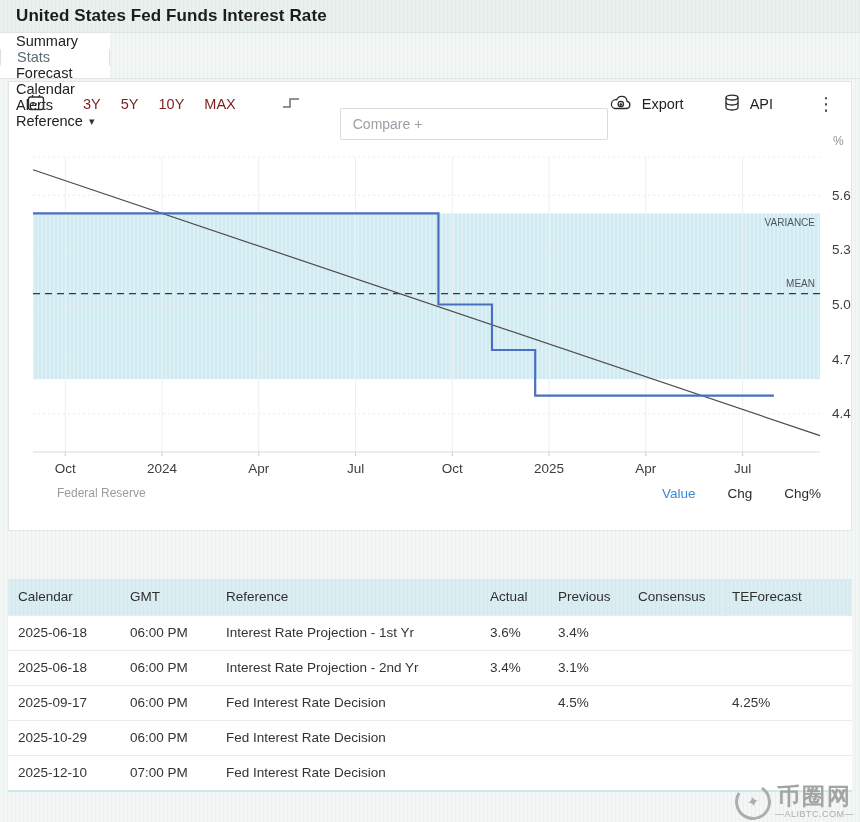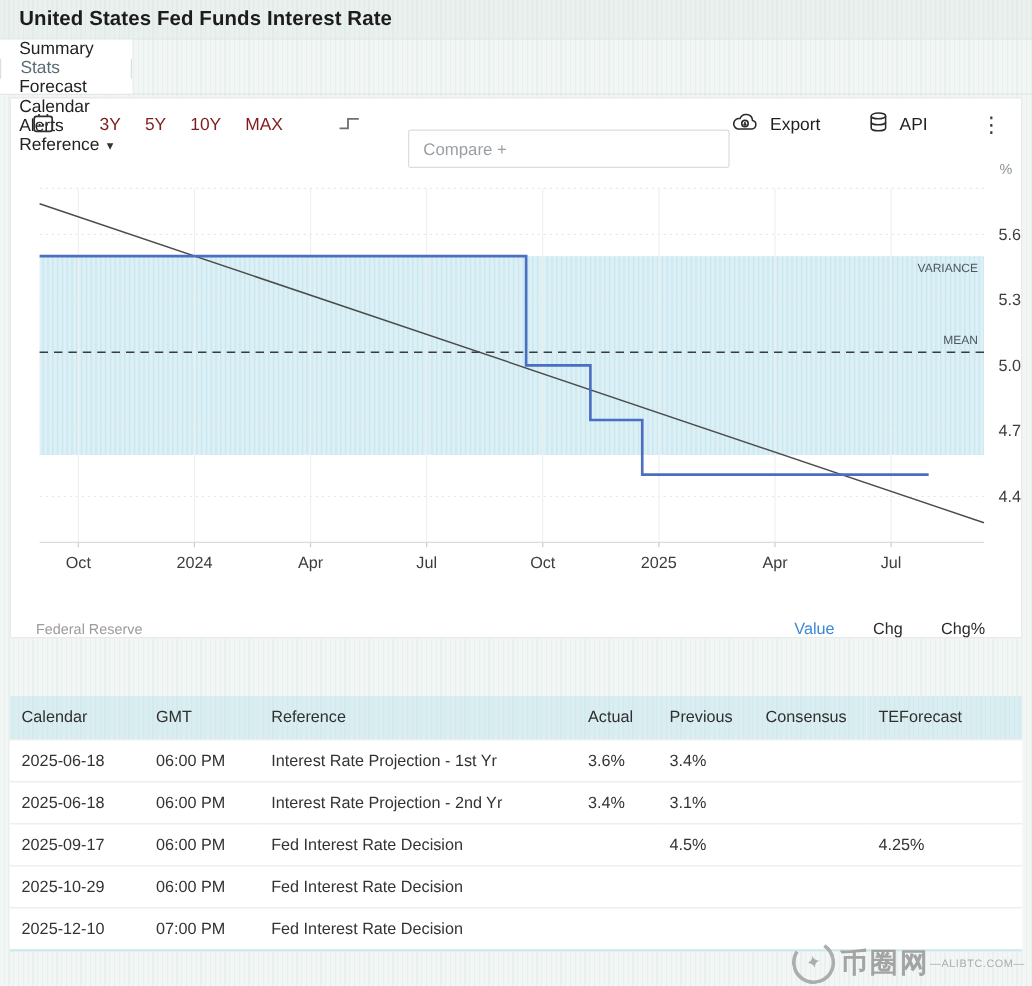--- a/index.html
+++ b/index.html
@@ -35,22 +35,22 @@
     font-family:"Liberation Sans", sans-serif; }
   .compare-input::placeholder { color:#9aa0a6; }
   .tool-right { margin-left:auto; display:flex; align-items:center; gap:38px; padding-right:6px; }
   .tool-label-btn { background:none; border:none; cursor:pointer; display:flex; align-items:center;
     gap:8px; font-size:14.5px; color:#1f1f1f; font-family:"Liberation Sans", sans-serif; }
   .kebab { font-size:18px; color:#3c4043; line-height:1; padding:0 4px; }
 
   .chart-wrap { position:relative; }
   svg text { font-family:"Liberation Sans", sans-serif; }
 
-  .chart-footer { height:44px; display:flex; align-items:flex-end; justify-content:space-between;
-    padding:0 30px 0 21px; }
+  .chart-footer { height:44px; display:flex; align-items:flex-start; justify-content:space-between;
+    padding:0 30px 0 48px; }
   .source { font-size:12px; color:#9b9b9b; }
   .toggles { display:flex; gap:32px; }
   .toggle { background:none; border:none; font-size:13.5px; color:#2b2b2b; cursor:pointer;
     font-family:"Liberation Sans", sans-serif; }
   .toggle.active { color:#3b86d8; }
 
   
   .table-wrap { margin:48px 8px 0 8px; border-bottom:2px solid #cfe8ec; background:#fff; }
   table { width:100%; border-collapse:collapse; table-layout:fixed; font-size:13.5px; }
   col.c0{width:112px} col.c1{width:96px} col.c2{width:264px} col.c3{width:68px}
@@ -61,21 +61,21 @@
     padding:0 4px 0 10px; overflow:hidden; white-space:nowrap; }
   th.num, td.num { padding-right:10px; }
   th:last-child, td:last-child { padding-right:22px; }
 
   
   .watermark { position:fixed; right:6px; bottom:2px; display:flex; align-items:center;
     gap:4px; color:#9d9d9d; opacity:.92; }
   .wm-ring { width:36px; height:36px; border:3px solid #a6a6a6; border-radius:50%;
     display:flex; align-items:center; justify-content:center; font-size:15px; color:#a6a6a6;
     transform:rotate(-12deg); border-top-color:transparent; }
-  .wm-col { display:flex; align-items:center; line-height:1; }
+  .wm-col { display:flex; flex-direction:column; align-items:center; line-height:1; }
   .wm-cn { font-size:23px; font-weight:bold; letter-spacing:2px; color:#9d9d9d; }
   .wm-site { font-size:9px; margin-top:2px; color:#a5a5a5; letter-spacing:.5px; }
 </style>
 </head>
 <body>
 
 <header class="page-header">
   <h1>United States Fed Funds Interest Rate</h1>
 </header>
 

